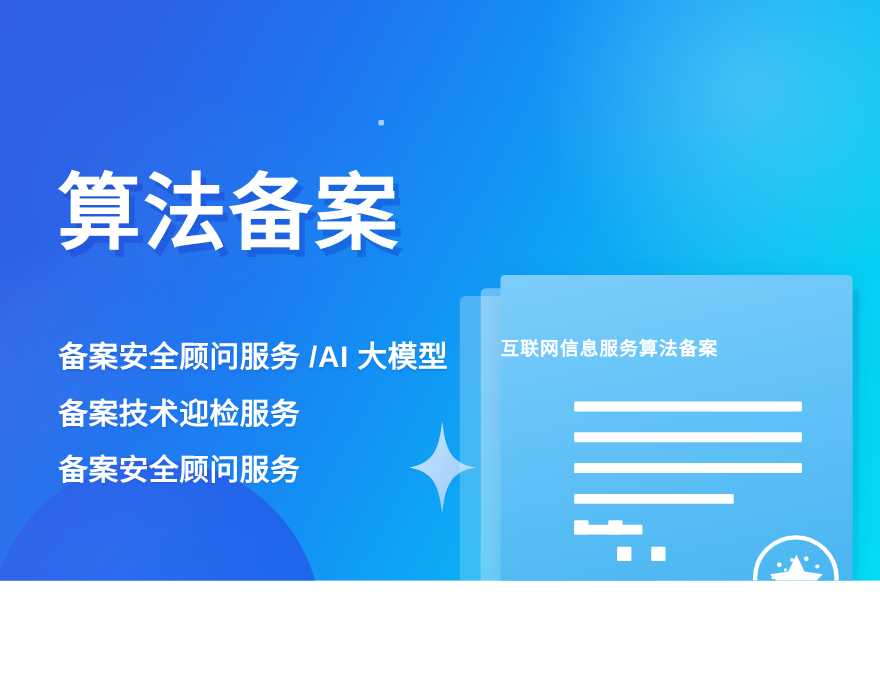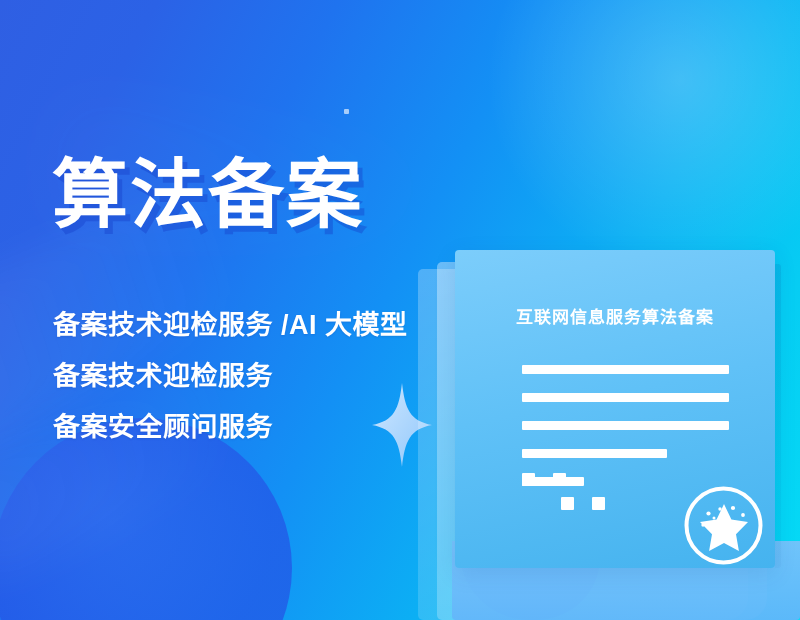--- a/index.html
+++ b/index.html
@@ -8,21 +8,21 @@
     padding: 0;
     background: #ffffff;
   }
   body {
     font-family: "Liberation Sans", "DejaVu Sans", sans-serif;
   }
 
   .banner {
     position: relative;
     width: 800px;
-    height: 620px;
+    height: 528px;
     overflow: hidden;
     
     background:
       linear-gradient(118deg,
         #2f5fe3 0%,
         #2b62e6 14%,
         #1f73ef 30%,
         #1390f5 48%,
         #0bb3f4 68%,
         #06cdf3 84%,
@@ -206,21 +206,20 @@
     background: linear-gradient(168deg, #7ccdfb 0%, #60c1f7 46%, #45b3ef 100%);
     box-shadow: 0 6px 22px rgba(12, 60, 140, .12);
     overflow: hidden;
   }
 
   .card-title {
     position: absolute;
     left: 0;
     right: 0;
     top: 53px;
-    text-align: center;
     font-size: 17px;
     font-weight: bold;
     color: #ffffff;
     letter-spacing: 1px;
     white-space: nowrap;
   }
 
   .card-lines {
     position: absolute;
     left: 67px;
@@ -296,21 +295,21 @@
           <stop offset="100%" stop-color="#8fc6fb"></stop>
         </linearGradient>
       </defs>
       <path d="M30 0 C33 26 38 38 60 42 C38 46 33 58 30 84 C27 58 22 46 0 42 C22 38 27 26 30 0 Z" fill="url(#spg)"></path>
     </svg>
   </div>
 
   <div class="headline">算法备案</div>
 
   <div class="subtitles">
-    <div class="sub-line">备案技术迎检服务 /AI 大模型</div>
+    <div class="sub-line">备案安全顾问服务 /AI 大模型</div>
     <div class="sub-line">备案技术迎检服务</div>
     <div class="sub-line">备案安全顾问服务</div>
   </div>
 
   <div class="card-stack">
 
     <div class="card-back-2"></div>
     <div class="card-back-1"></div>
 
     <div class="card-under-circle"></div>

